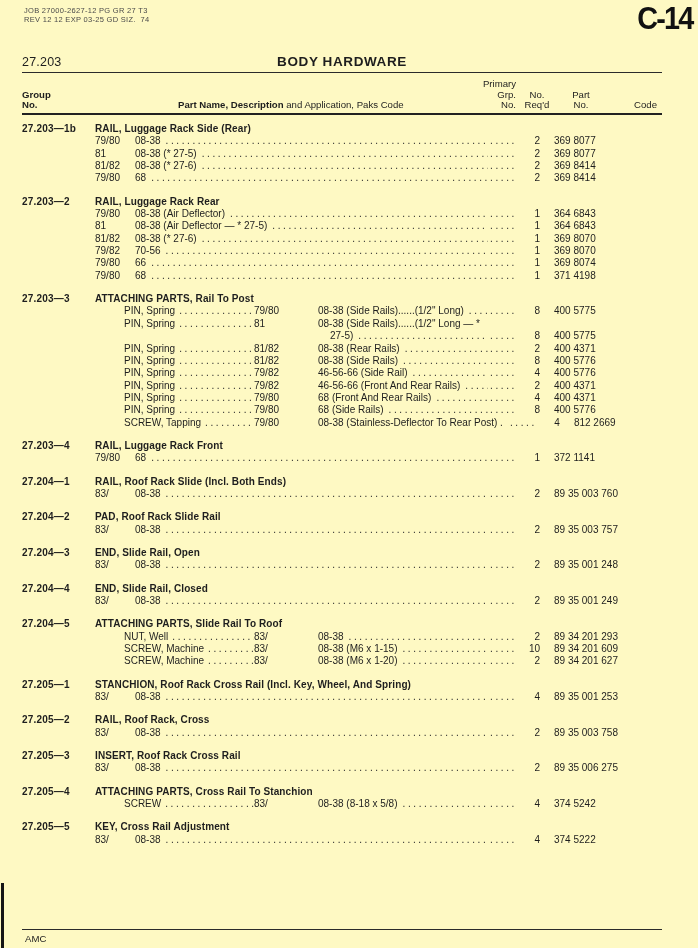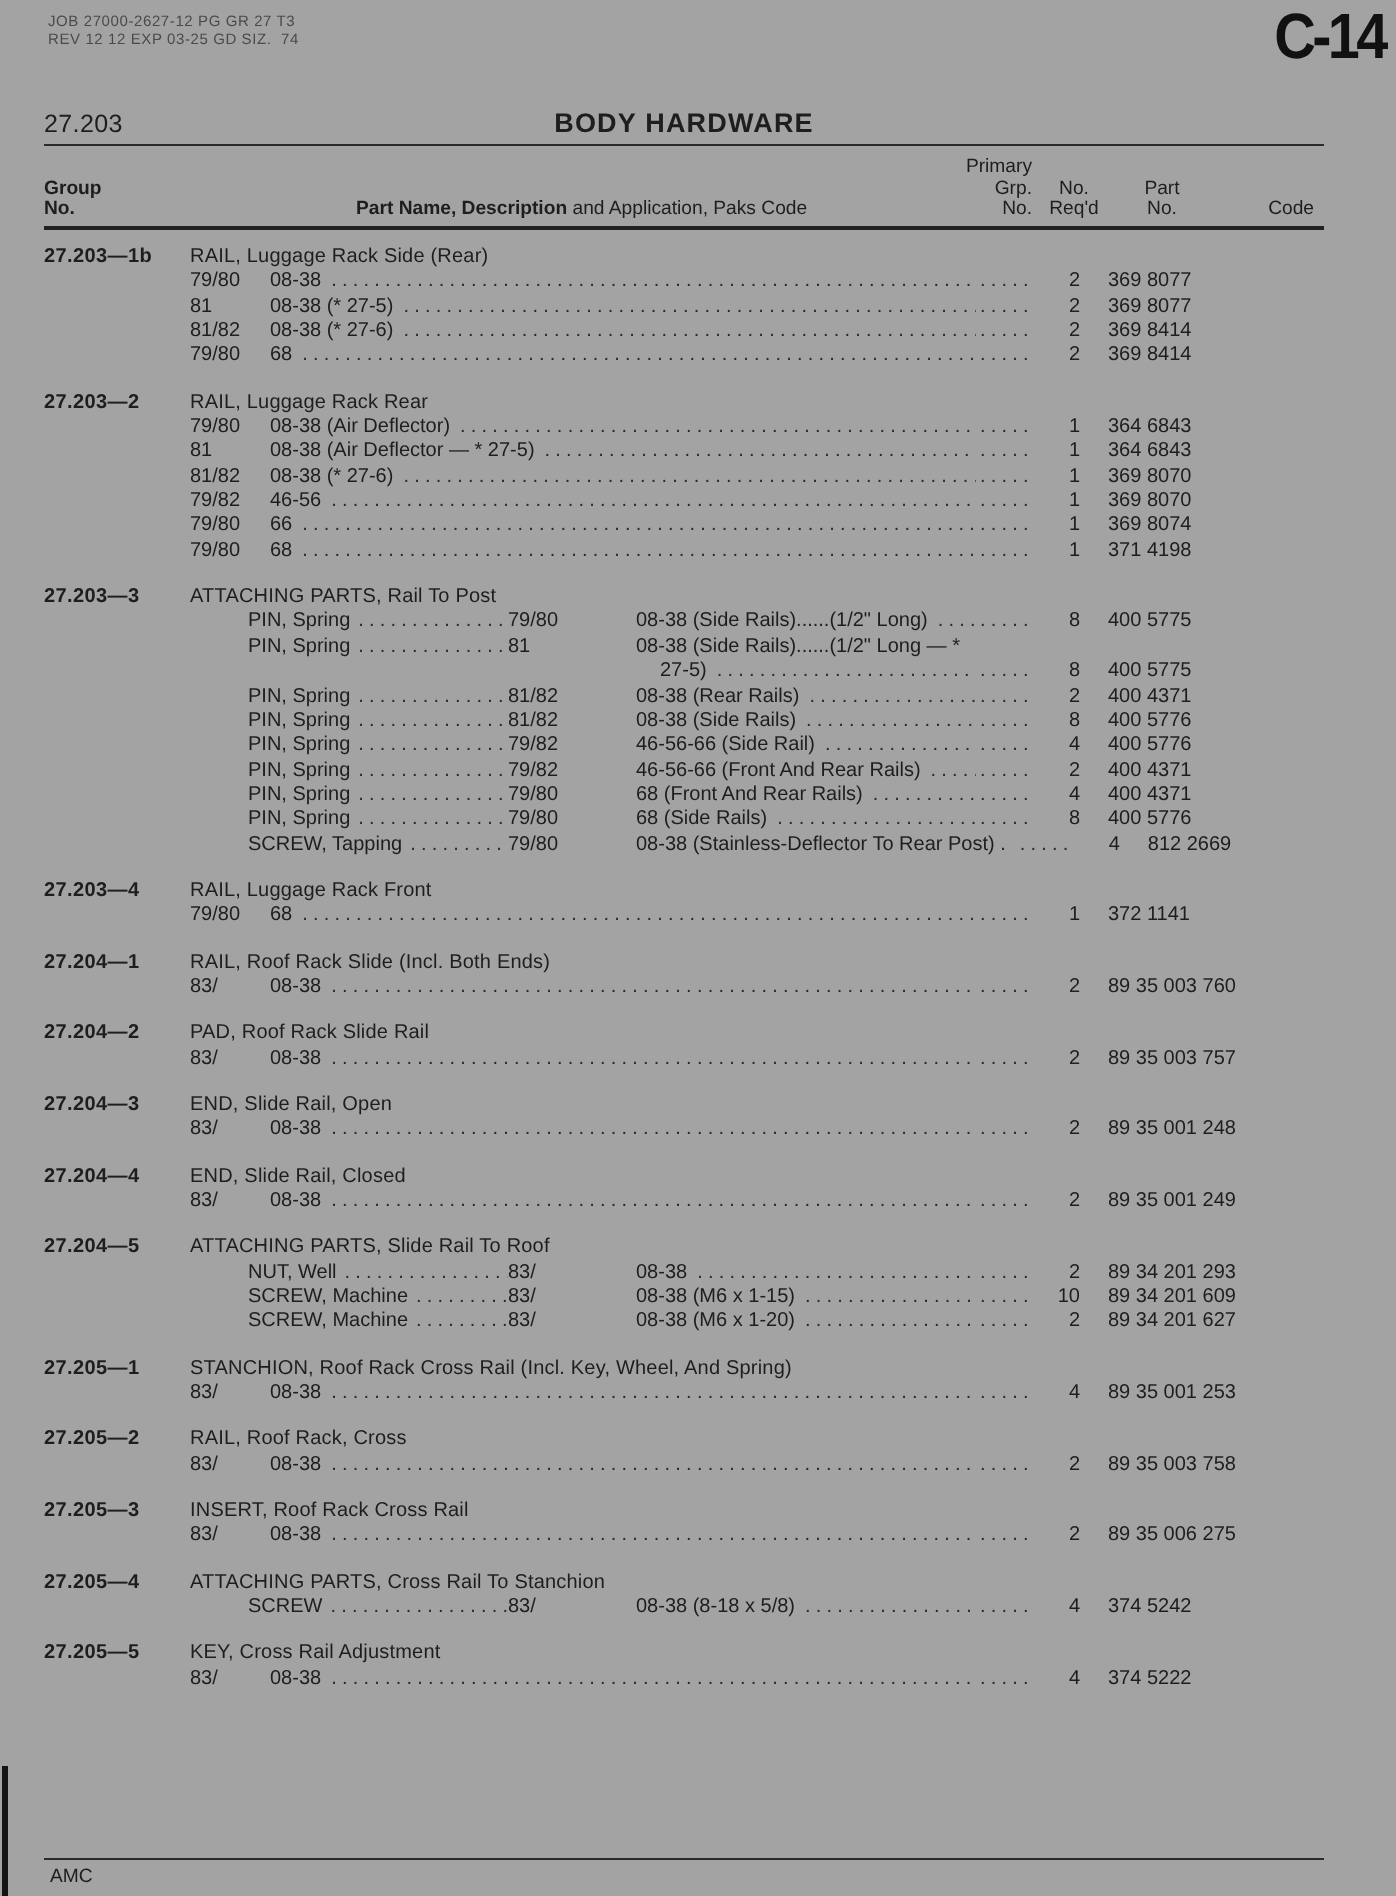--- a/index.html
+++ b/index.html
@@ -1,18 +1,18 @@
 <!DOCTYPE html>
 <html><head>
 <meta charset="utf-8">
 <style>
   html,body{margin:0;padding:0;background:#888;}
   .page{
     position:relative;width:698px;height:948px;margin:0 auto;
-    background:#a3a3a3;
+    background:#fef9c3;
     font-family:"Liberation Sans", sans-serif;
     color:#1e1e1e;overflow:hidden;
   }
   
   .jobinfo{position:absolute;top:7px;left:24px;font-size:7.5px;line-height:8.8px;color:#4a4a4a;letter-spacing:.3px;white-space:pre;}
   .pagecode{position:absolute;top:0px;right:6px;font-size:32px;font-weight:bold;letter-spacing:-2px;transform:scaleX(.9);transform-origin:right top;color:#111;}
   
   .titlerow{position:absolute;top:51px;left:22px;right:36px;height:20px;}
   .sec-num{position:absolute;left:0;bottom:2px;font-size:12.5px;font-weight:normal;letter-spacing:.2px;}
   .doc-title{position:absolute;left:0;right:0;bottom:2px;text-align:center;font-size:13.5px;font-weight:bold;letter-spacing:.6px;}
@@ -26,21 +26,21 @@
   .h-primary{position:absolute;left:434px;width:60px;bottom:1px;text-align:right;}
   .h-qty{position:absolute;left:495px;width:40px;bottom:1px;text-align:center;}
   .h-part{position:absolute;left:539px;width:40px;bottom:1px;text-align:center;}
   .h-code{position:absolute;left:595px;width:40px;bottom:1px;text-align:right;}
   .rule-thick{position:absolute;left:22px;right:36px;top:113px;border-top:2.6px solid #222;}
   
   .sections{position:absolute;top:123px;left:22px;right:36px;}
   .section{margin-bottom:11px;}
   .line{display:flex;align-items:baseline;line-height:12.35px;font-size:10px;white-space:nowrap;}
   .c-group{width:73px;flex:none;font-weight:bold;letter-spacing:.2px;}
-  .s-title{font-weight:normal;flex:none;letter-spacing:.1px;}
+  .s-title{font-weight:bold;flex:none;letter-spacing:.1px;}
   .c-name{width:130px;flex:none;display:flex;align-items:baseline;overflow:hidden;padding-left:29px;}
   .c-name .nm{flex:none;}
   .nfill{flex:1;overflow:hidden;letter-spacing:2.6px;margin-left:4px;color:#2a2a2a;}
   .c-year{width:40px;flex:none;}
   .c-year.wide{width:64px;}
   .c-desc{flex:none;}
   .c-desc.indent2{margin-left:12px;}
   .leader{flex:1;overflow:hidden;letter-spacing:2.6px;margin-left:5px;margin-right:2px;color:#2a2a2a;}
   .dots6{width:24px;flex:none;overflow:hidden;letter-spacing:2.6px;margin-right:4px;color:#2a2a2a;}
   .c-qty{width:22px;flex:none;text-align:right;}
@@ -171,21 +171,21 @@
           <span class="c-desc">08-38 (* 27-6)</span>
           <span class="leader">........................................................................................................................</span>
           <span class="dots6">......</span>
           <span class="c-qty">1</span>
           <span class="c-part">369 8070</span>
           <span class="c-code"></span>
         </div>
         <div class="line">
           <span class="c-group"></span>
           <span class="c-year">79/82</span>
-          <span class="c-desc">46-56</span>
+          <span class="c-desc">70-56</span>
           <span class="leader">........................................................................................................................</span>
           <span class="dots6">......</span>
           <span class="c-qty">1</span>
           <span class="c-part">369 8070</span>
           <span class="c-code"></span>
         </div>
         <div class="line">
           <span class="c-group"></span>
           <span class="c-year">79/80</span>
           <span class="c-desc">66</span>

